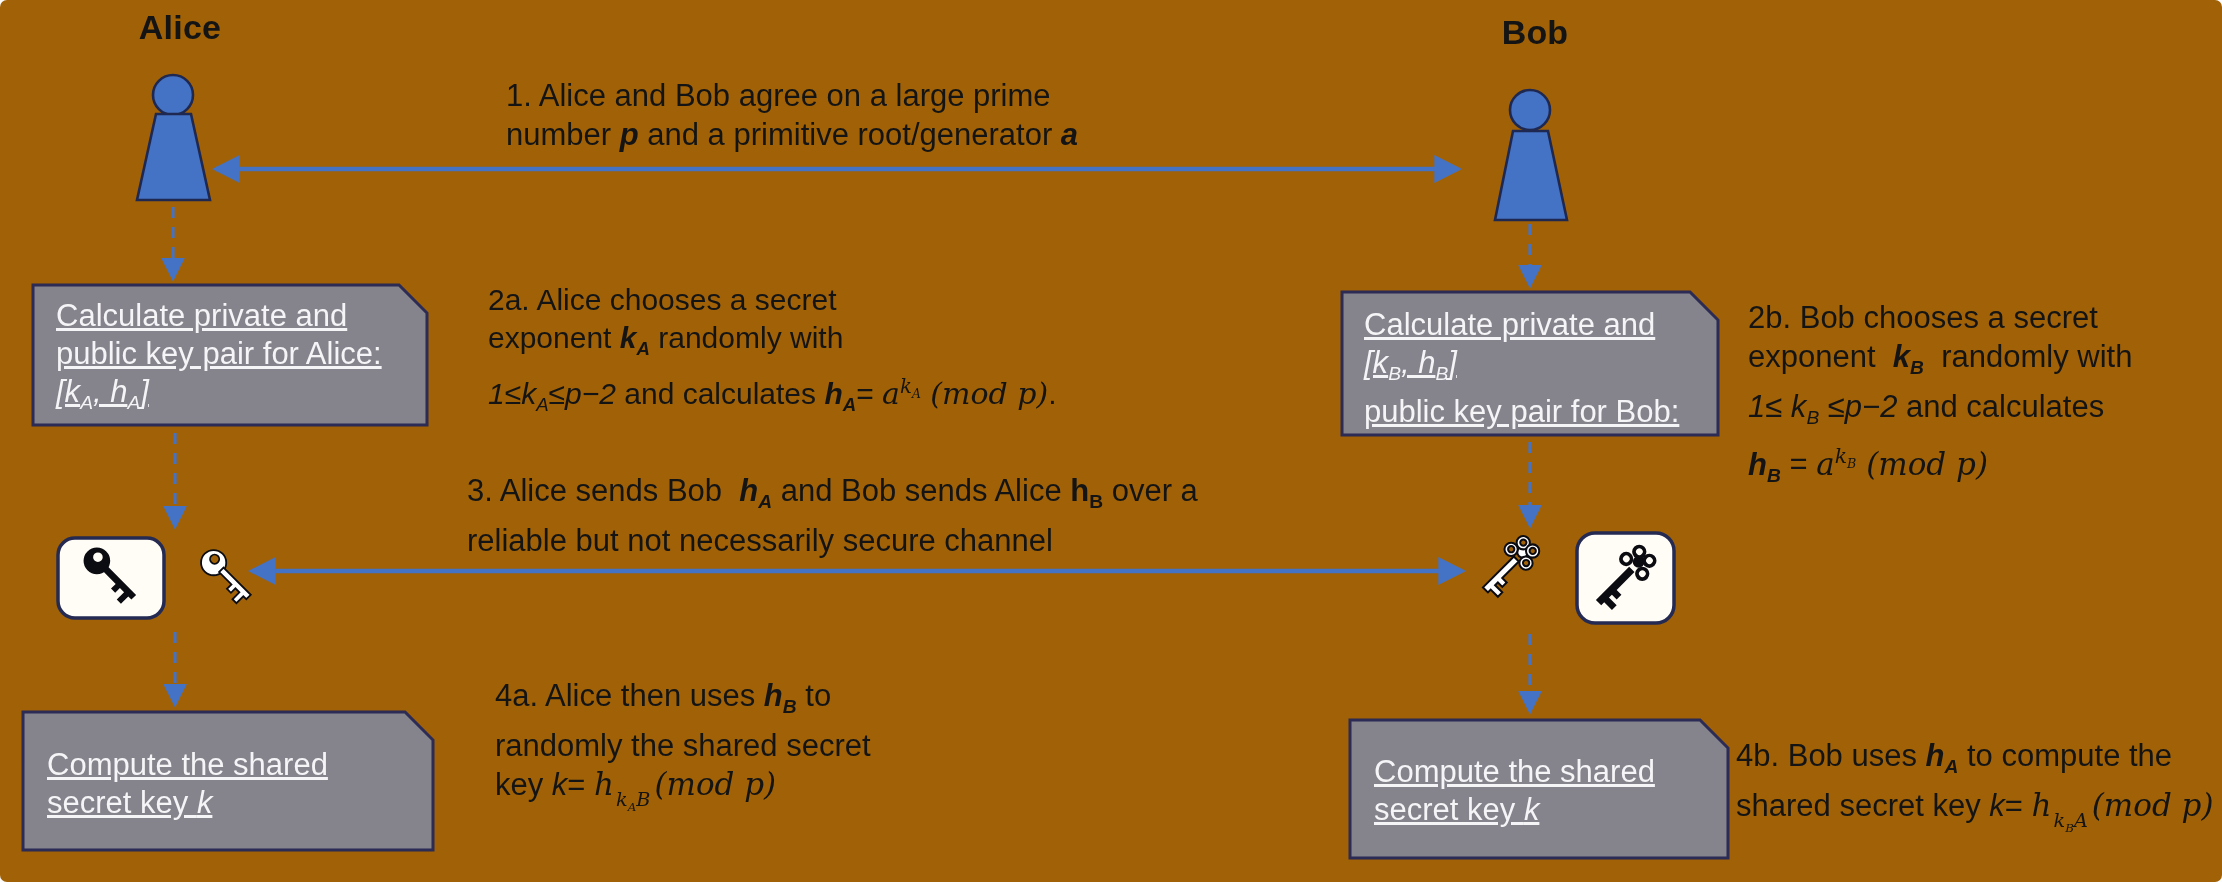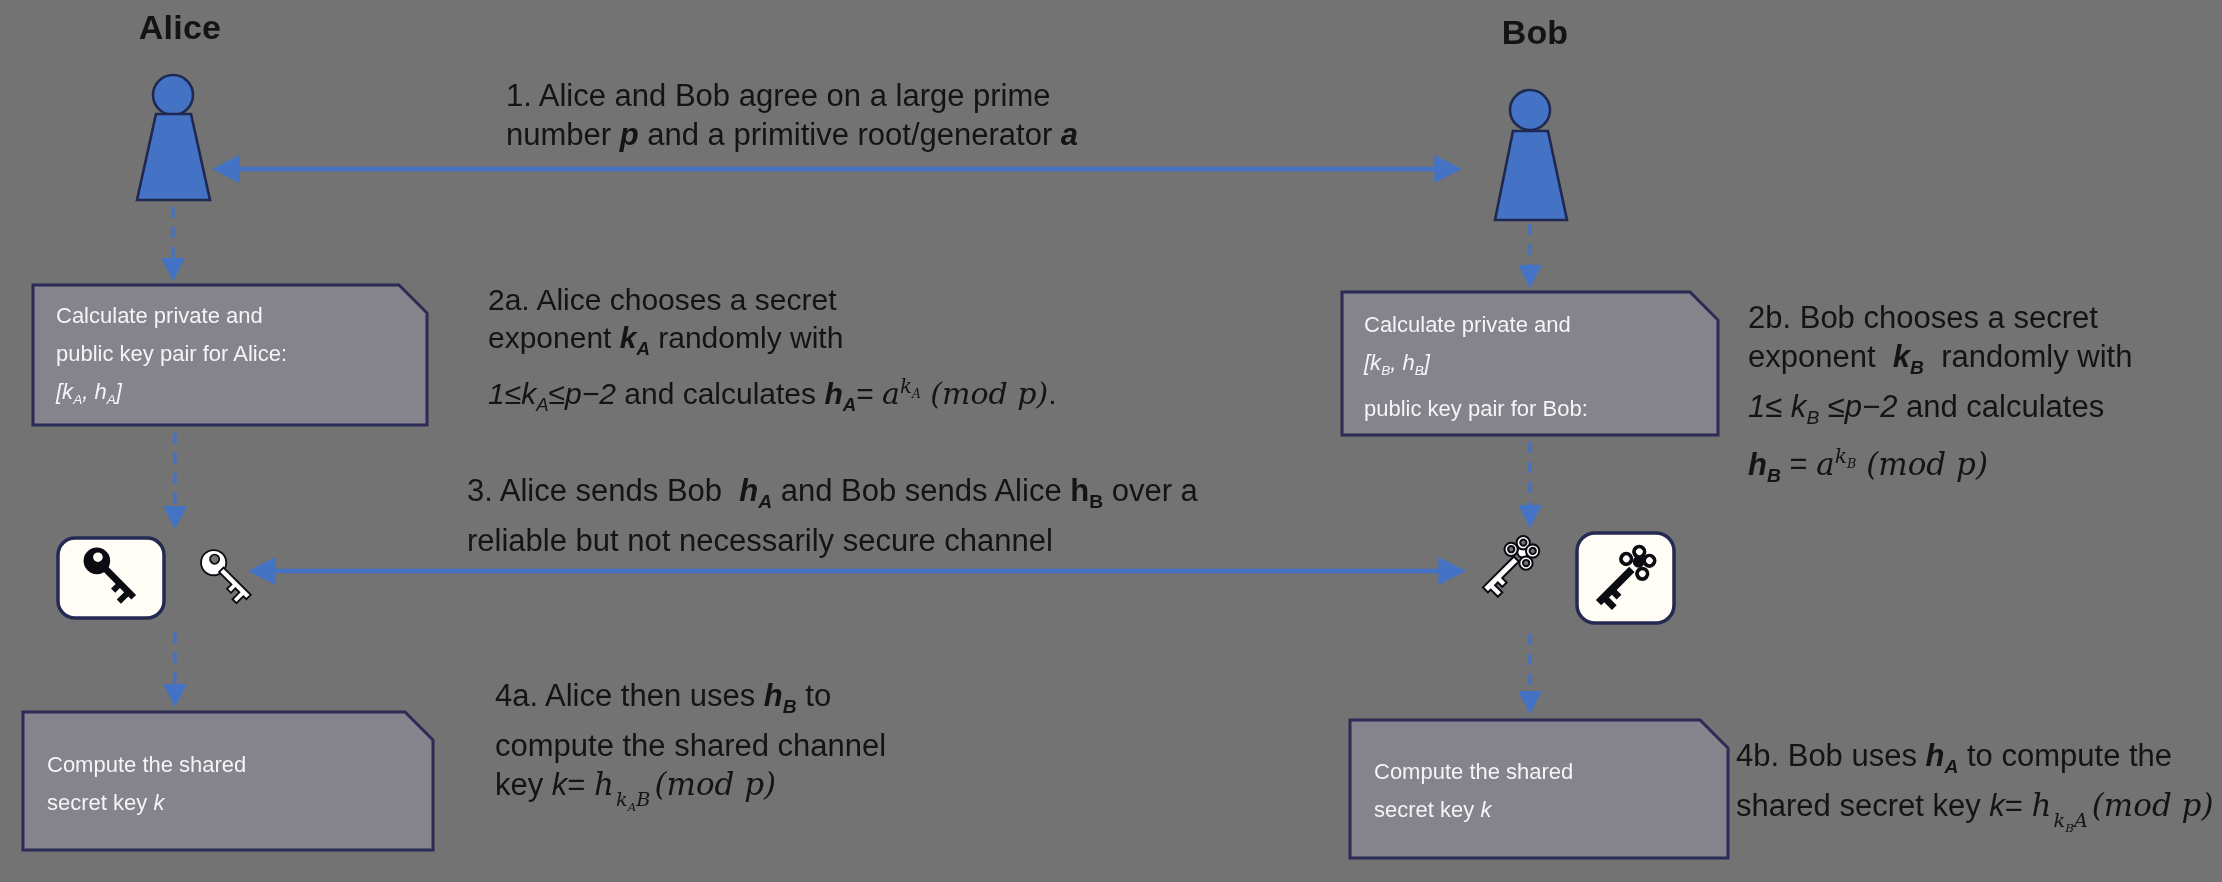--- a/index.html
+++ b/index.html
@@ -1,22 +1,22 @@
 <!DOCTYPE html>
 <html><head>
 <meta charset="utf-8">
 <style>
   html,body{margin:0;padding:0;background:#fcfcfc;}
-  .stage{position:relative;width:2222px;height:882px;background:#737373;overflow:hidden;
-         font-family:"Liberation Sans",sans-serif;color:#141414;}
+  .stage{position:relative;width:2222px;height:882px;background:#a16207;overflow:hidden;
+         font-family:"Liberation Sans",sans-serif;color:#141414;border-radius:7px;}
   .abs{position:absolute;}
   .actor-label{font-size:34px;font-weight:700;text-align:center;letter-spacing:0.2px;}
   .note div{white-space:nowrap;font-size:31px;line-height:39px;}
   .note.small div{font-size:30px;line-height:38px;}
-  .box-text div{white-space:nowrap;color:#f5f4f6;font-size:22px;line-height:38px;}
+  .box-text div{white-space:nowrap;color:#f5f4f6;font-size:31px;line-height:38px;text-decoration:underline;}
   sub{font-size:0.62em;}
   sup{font-size:0.62em;}
   i sub, b sub{font-style:inherit;font-weight:inherit;}
   .mm{font-family:"DejaVu Serif","Liberation Serif",serif;font-style:italic;}
   .mm sup{font-size:0.66em;}
   .stk{display:inline-flex;flex-direction:row;align-items:flex-start;
        font-family:"DejaVu Serif","Liberation Serif",serif;font-style:italic;
        font-size:0.62em;line-height:1;vertical-align:-0.55em;margin-left:2px;margin-right:4px;}
   .stk span{display:block;}
   svg{display:block;}
@@ -111,21 +111,21 @@
     <div><i>1≤k<sub>A</sub>≤p−2</i> and calculates <b><i>h<sub>A</sub></i></b>=&nbsp;<span class="mm">a<sup>k<sub>A</sub></sup> (mod p)</span>.</div>
   </div>
 
   <div class="abs note" style="left:467px;top:471px;">
     <div>3. Alice sends Bob&nbsp; <b><i>h<sub>A</sub></i></b> and Bob sends Alice <b>h<sub>B</sub></b> over a</div>
     <div>reliable but not necessarily secure channel</div>
   </div>
 
   <div class="abs note" style="left:495px;top:676px;">
     <div>4a. Alice then uses <b><i>h<sub>B</sub></i></b> to</div>
-    <div>compute the shared channel</div>
+    <div>randomly the shared secret</div>
     <div>key <i>k</i>=&nbsp;<span class="mm">h</span><span class="stk">
           <span>k<sub>A</sub></span>
           <span>B</span>
         </span><span class="mm">(mod p)</span></div>
   </div>
 
   <div class="abs note" style="left:1748px;top:298px;">
     <div>2b. Bob chooses a secret</div>
     <div>exponent&nbsp; <b><i>k<sub>B</sub></i></b>&nbsp; randomly with</div>
     <div><i>1≤ k<sub>B</sub> ≤p−2</i> and calculates</div>

